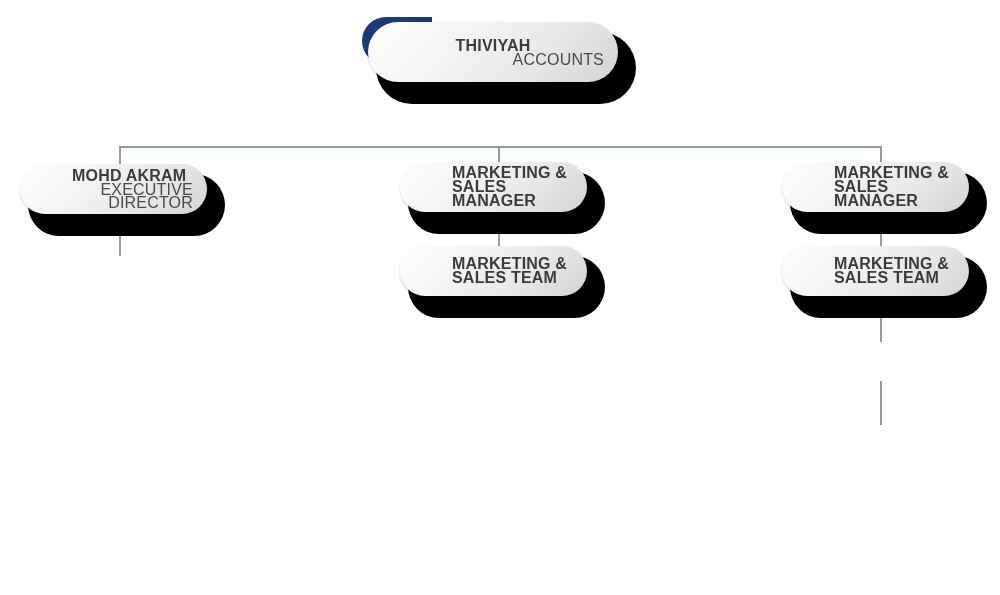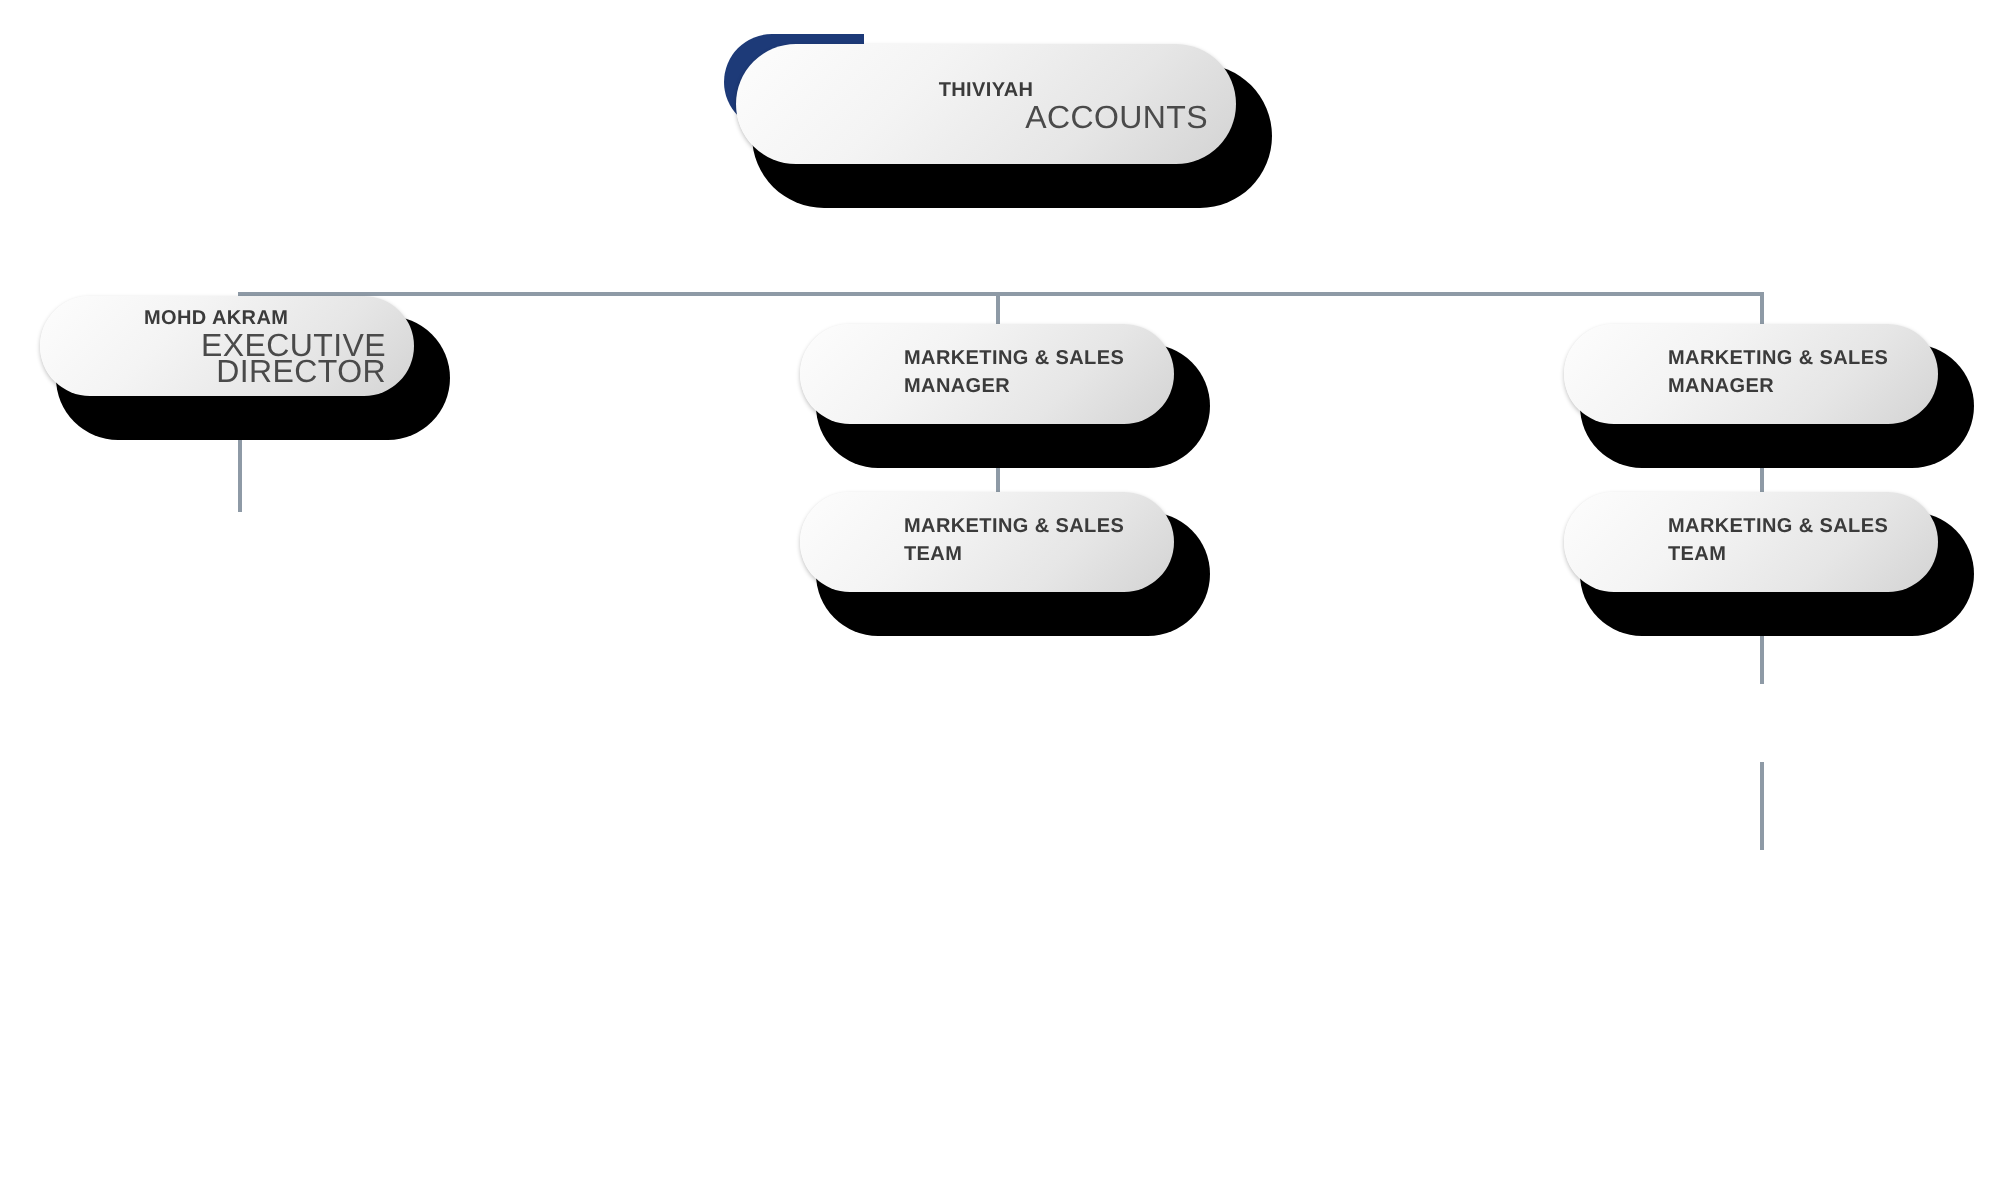--- a/index.html
+++ b/index.html
@@ -67,21 +67,21 @@
     z-index: -1;
   }
   .node .label-wrap {
     padding: 0 14px 0 52px;
   }
   .node.centered .label-wrap {
     padding: 0 14px;
     text-align: center;
   }
   .title {
-    font-size: 10px;
+    font-size: 16px;
     font-weight: bold;
     color: #3b3b3b;
     letter-spacing: 0.2px;
     line-height: 14px;
     text-transform: uppercase;
   }
   .subtitle {
     font-size: 16px;
     font-weight: normal;
     color: #4a4a4a;
@@ -111,21 +111,21 @@
     <div class="body"></div>
     <div class="face">
       <div class="accent"></div>
       <div class="label-wrap">
         <div class="title">THIVIYAH</div>
         <div class="subtitle">ACCOUNTS</div>
       </div>
     </div>
   </div>
 
-  <div class="node" style="left:20px; top:148px; width:205px; height:72px;">
+  <div class="node" style="left:20px; top:164px; width:205px; height:72px;">
     <div class="body"></div>
     <div class="face">
       <div class="label-wrap">
         <div class="title">MOHD AKRAM</div>
         <div class="subtitle">EXECUTIVE DIRECTOR</div>
       </div>
     </div>
   </div>
 
 

